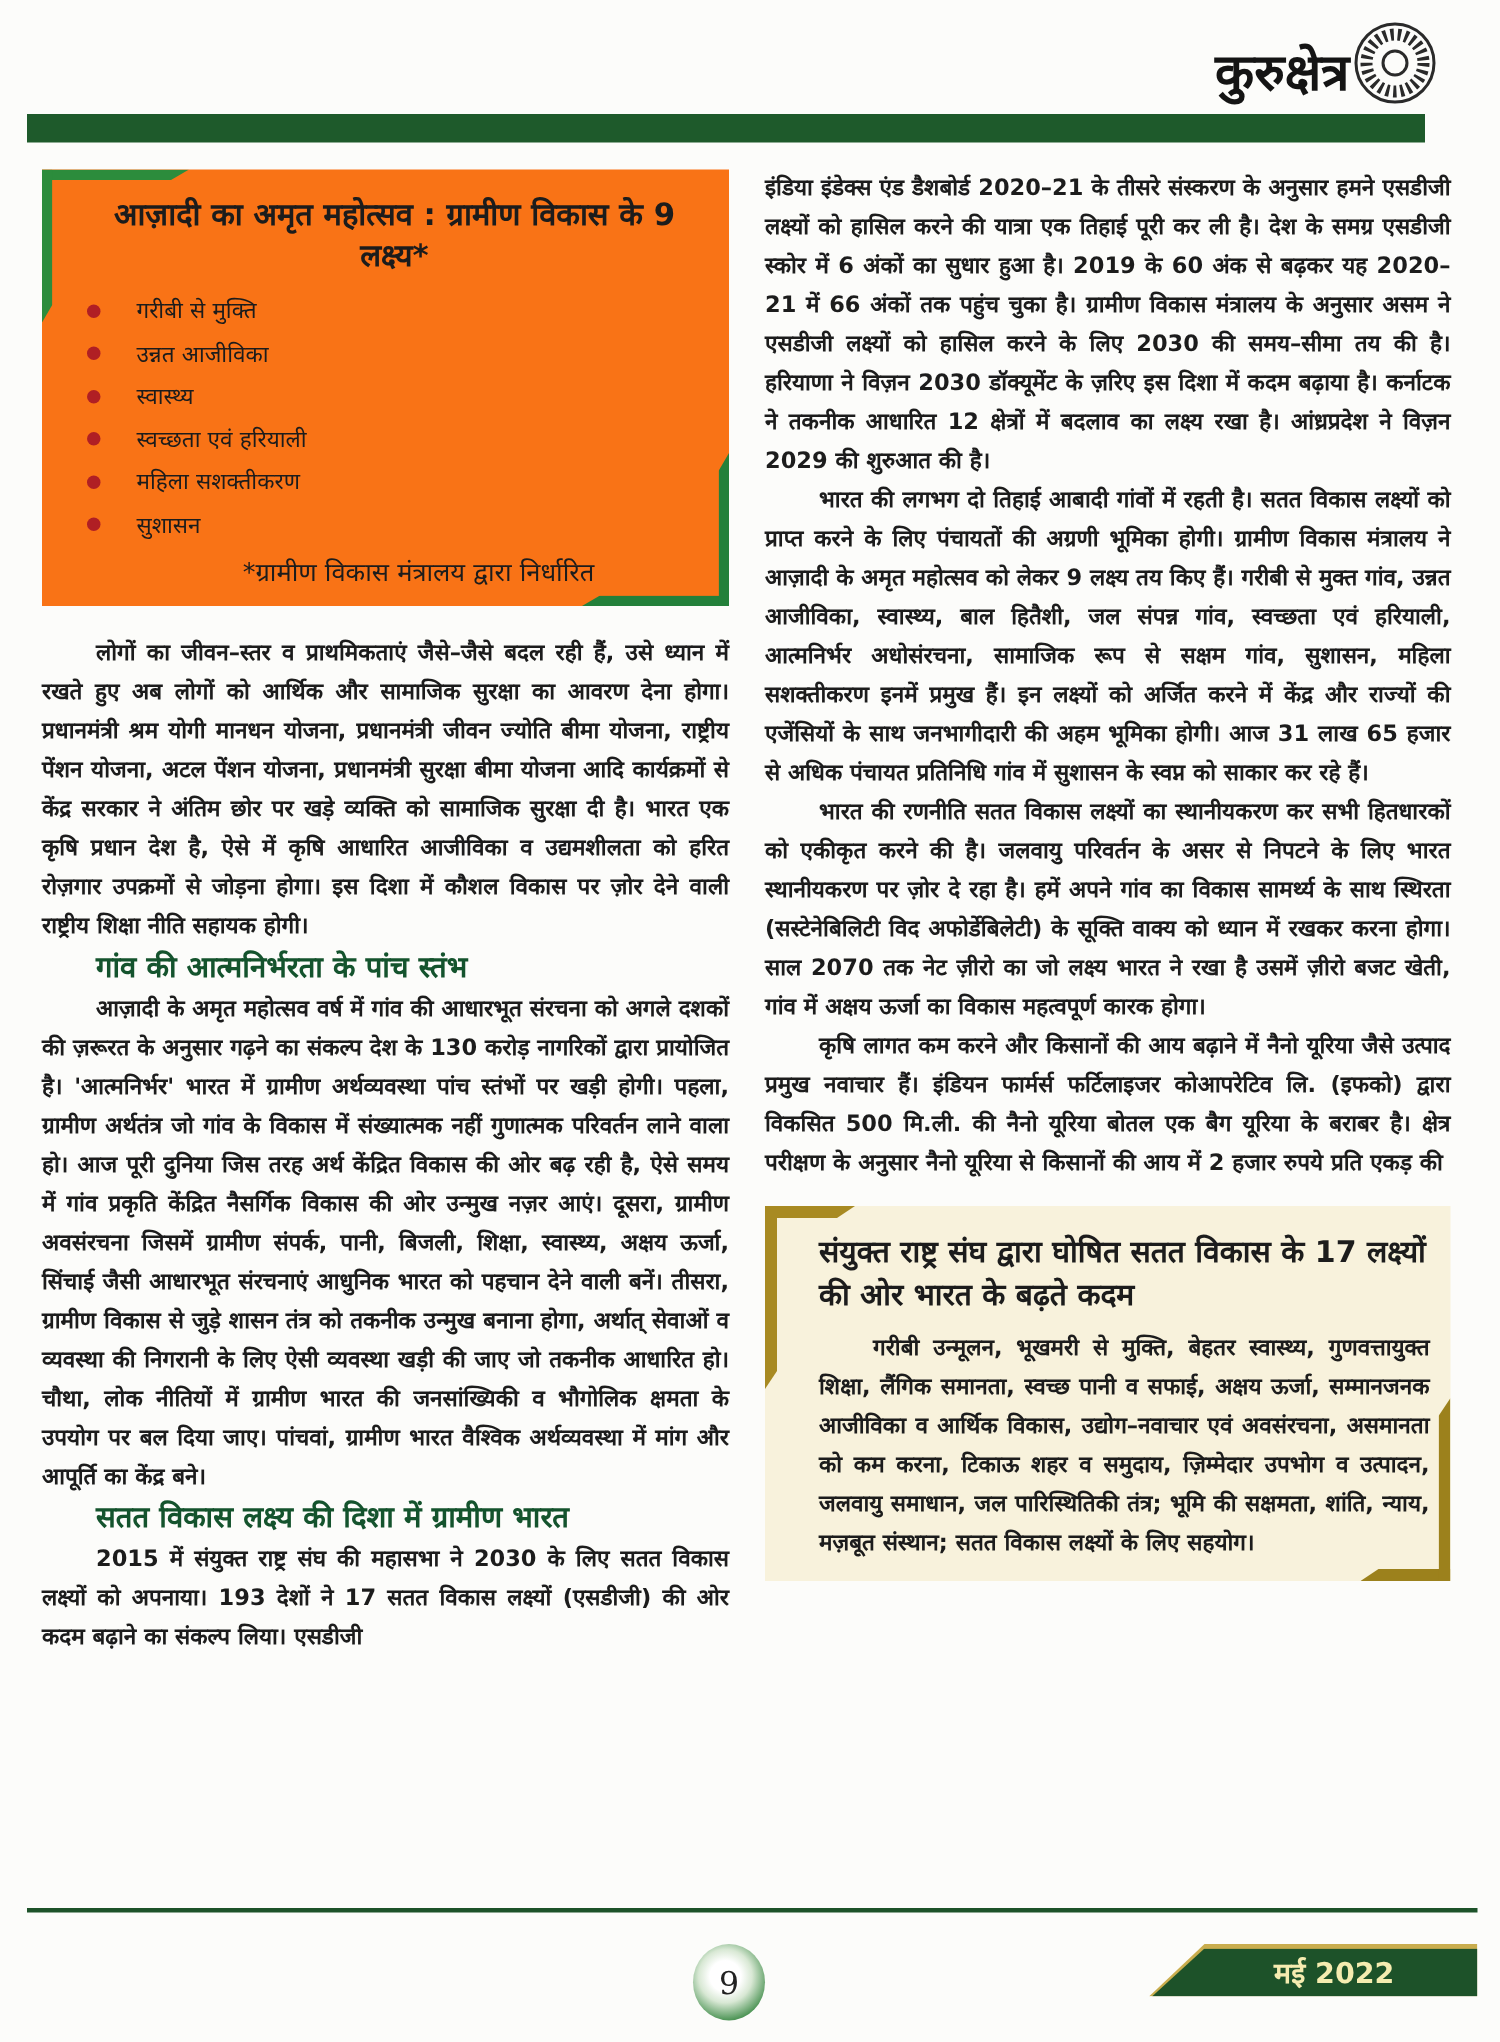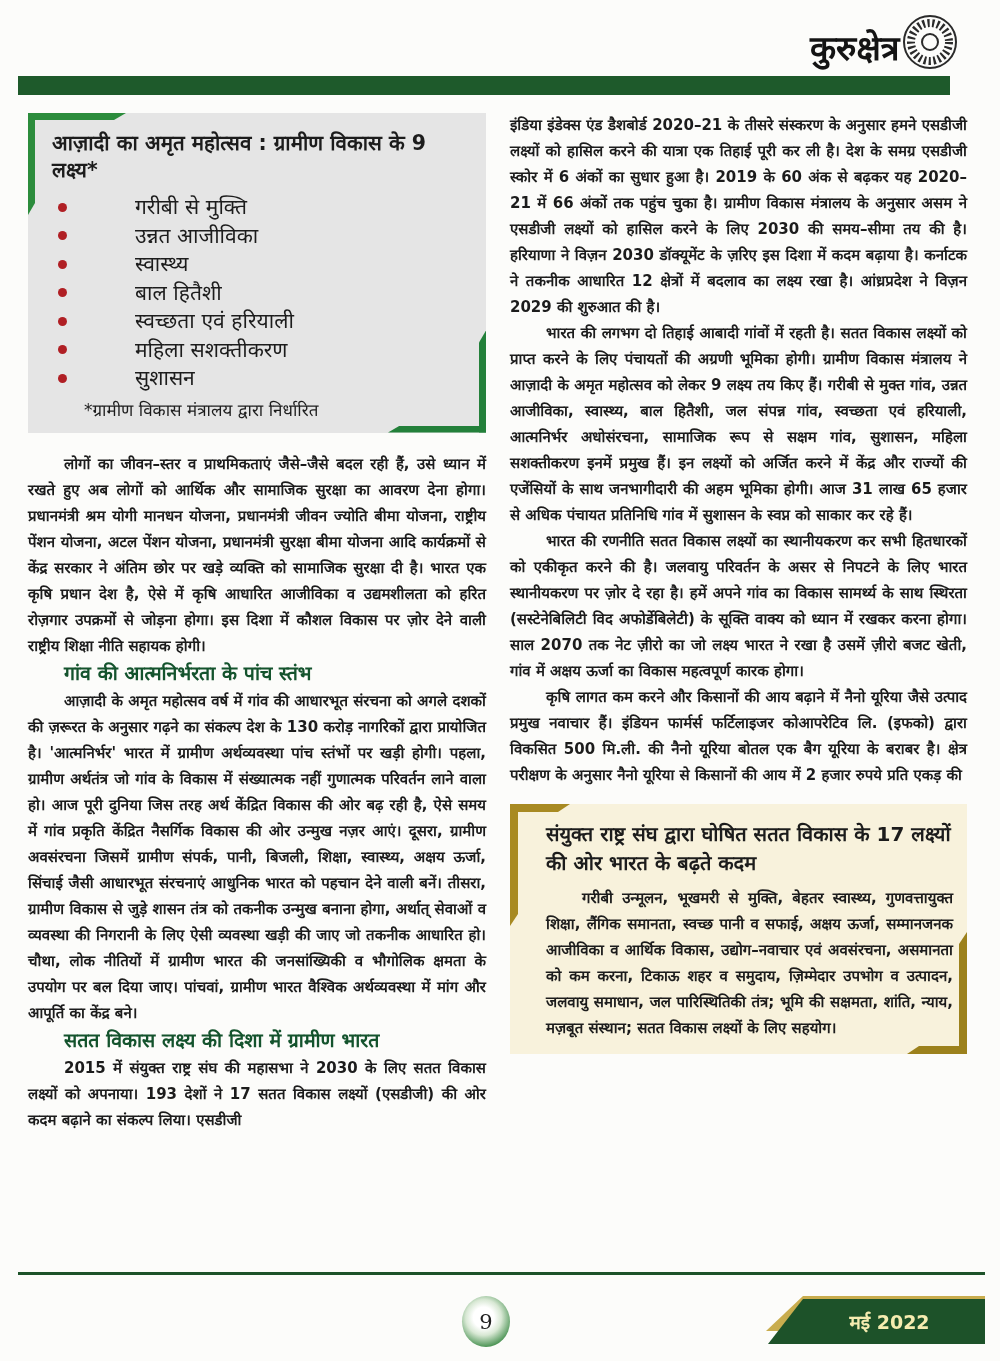--- a/index.html
+++ b/index.html
@@ -14,24 +14,24 @@
 
   
   .col-left{position:absolute;left:28px;top:113px;width:458px;}
   .col-right{position:absolute;left:510px;top:112px;width:457px;}
   p.body{margin:0;text-align:justify;font-size:15px;line-height:26px;font-weight:bold;}
   p.indent{text-indent:36px;}
   h3.subhead{margin:1px 0;font-size:19.5px;line-height:27px;font-weight:bold;color:#14532d;
              text-indent:36px;text-align:left;}
 
   
-  .goals-box{position:relative;background:#e5e5e5;padding:15px 12px 12px 24px;margin-bottom:18px;}
+  .goals-box{position:relative;background:#f97316;padding:15px 12px 12px 24px;margin-bottom:18px;text-align:center;}
   .gb-title{font-size:20.5px;font-weight:bold;margin:2px 0 9px 0;line-height:27px;}
   .gb-list{list-style:none;margin:0;padding:0 0 0 6px;}
-  .gb-item{display:flex;align-items:center;font-size:21px;line-height:28.5px;gap:44px;}
+  .gb-item{display:flex;align-items:center;font-size:15px;line-height:28.5px;}
   .gb-bullet{width:9px;height:9px;background:#b01f24;border-radius:50%;margin-right:24px;flex:none;}
   .gb-footnote{font-size:17px;margin:5px 0 0 32px;}
   .corner{position:absolute;}
   .c-g-tl-h{left:0;top:0;width:98px;height:7px;background:#2c8c3c;
             clip-path:polygon(0 0,100% 0,calc(100% - 12px) 100%,0 100%);}
   .c-g-tl-v{left:0;top:0;width:7px;height:102px;background:#2c8c3c;
             clip-path:polygon(0 0,100% 0,100% calc(100% - 12px),0 100%);}
   .c-g-br-h{right:0;bottom:0;width:98px;height:7px;background:#23803a;
             clip-path:polygon(12px 0,100% 0,100% 100%,0 100%);}
   .c-g-br-v{right:0;bottom:0;width:7px;height:102px;background:#23803a;
@@ -50,21 +50,21 @@
             clip-path:polygon(0 12px,100% 0,100% 100%,0 100%);}
 
   
   .footer-rule{position:absolute;left:18px;top:1272px;width:967px;height:3px;background:#1d5229;}
   .page-circle{position:absolute;left:462px;top:1296px;width:48px;height:51px;border-radius:50%;
                background:radial-gradient(circle at 45% 42%, #ffffff 0 26%, #d8e8d4 45%, #3c8a46 78%, #174d22 100%);
                display:flex;align-items:center;justify-content:center;}
   .page-circle span{font-family:"DejaVu Serif","Liberation Serif",serif;font-size:21px;color:#222;}
   .banner-gold{position:absolute;left:766px;top:1296px;width:219px;height:35px;background:#c9ad4e;
                clip-path:polygon(37px 0,100% 0,100% 100%,0 100%);}
-  .banner{position:absolute;left:768px;top:1299px;width:217px;height:45px;background:#1d5229;
+  .banner{position:absolute;left:768px;top:1299px;width:217px;height:32px;background:#1d5229;
           clip-path:polygon(35px 0,100% 0,100% 100%,0 100%);
           display:flex;align-items:center;justify-content:center;}
   .banner span{color:#f5ecb0;font-size:19px;font-weight:bold;padding-left:26px;}
 </style>
 </head>
 <body>
 
 <div class="page">
 
   <div class="mag-title">कुरुक्षेत्र</div>
@@ -90,24 +90,20 @@
             <span class="gb-bullet"></span>
             <span>गरीबी से मुक्ति</span>
           </li>
         <li class="gb-item">
             <span class="gb-bullet"></span>
             <span>उन्नत आजीविका</span>
           </li>
         <li class="gb-item">
             <span class="gb-bullet"></span>
             <span>स्वास्थ्य</span>
-          </li>
-        <li class="gb-item">
-            <span class="gb-bullet"></span>
-            <span>बाल हितैशी</span>
           </li>
         <li class="gb-item">
             <span class="gb-bullet"></span>
             <span>स्वच्छता एवं हरियाली</span>
           </li>
         <li class="gb-item">
             <span class="gb-bullet"></span>
             <span>महिला सशक्तीकरण</span>
           </li>
         <li class="gb-item">

